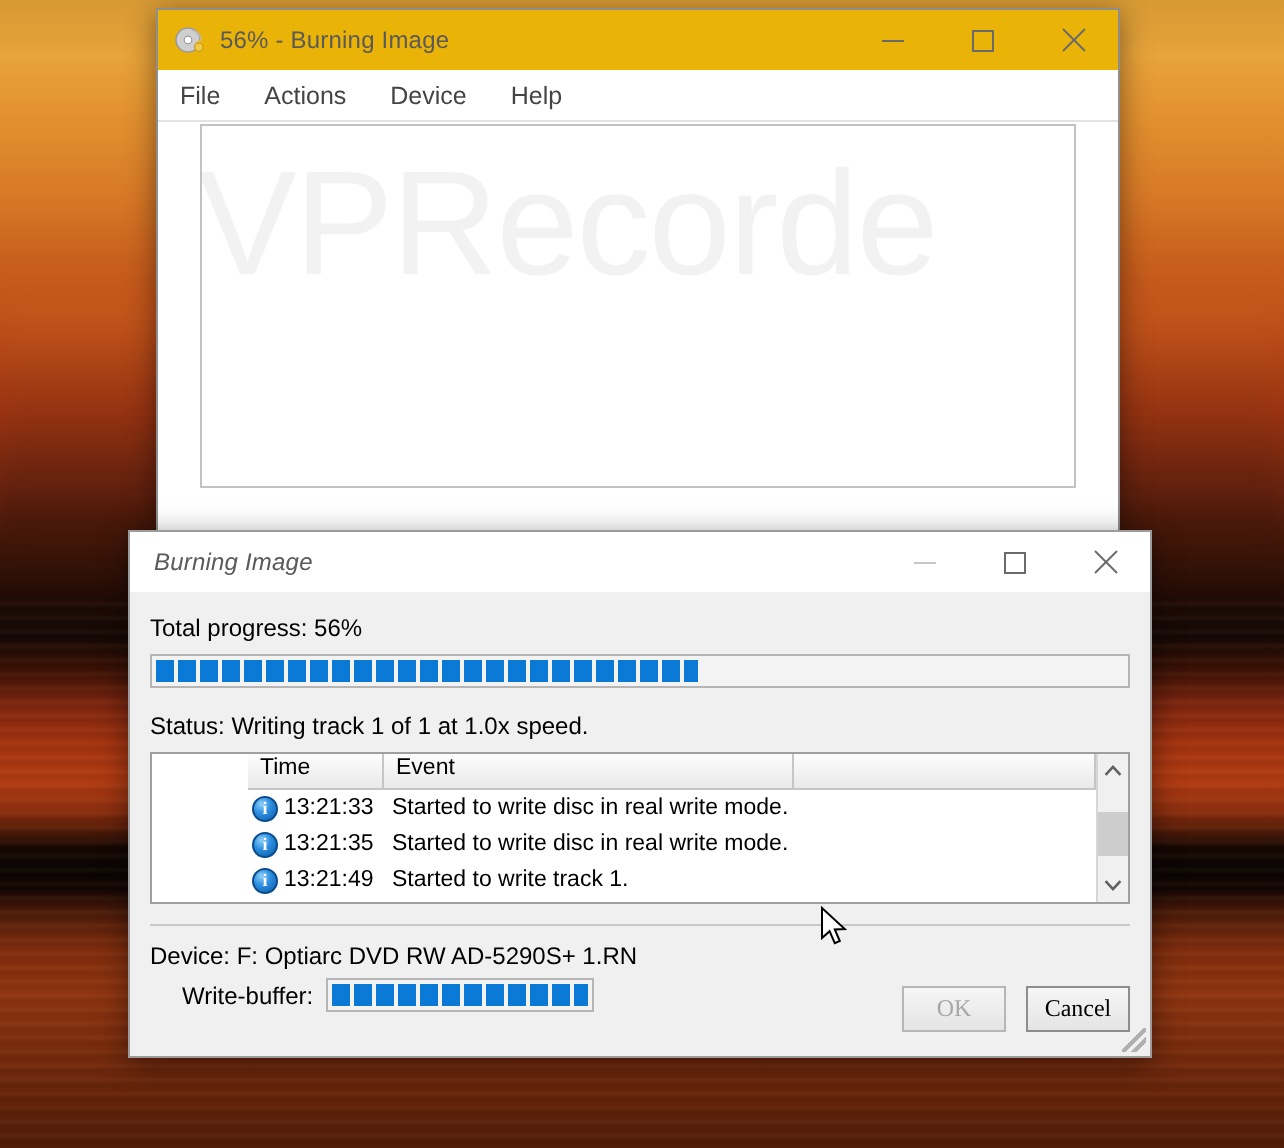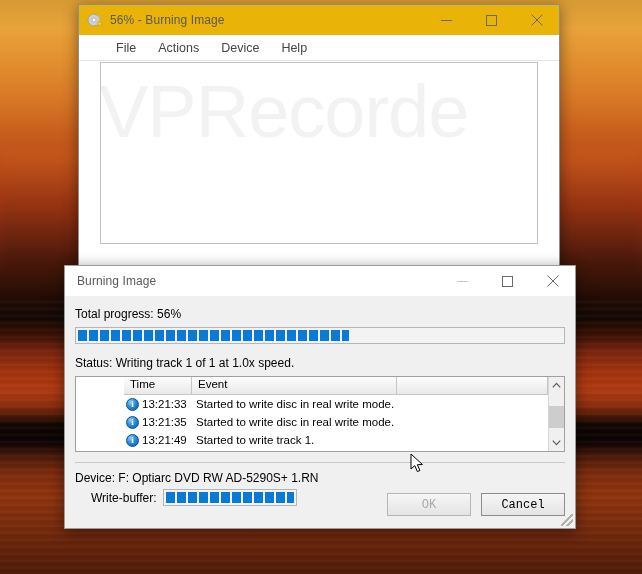--- a/index.html
+++ b/index.html
@@ -105,21 +105,21 @@
   #main-window {
     left: 78px; top: 4px;
     width: 482px; height: 263px;
     border: 1px solid #8e8e8e;
   }
   #menubar {
     height: 26px;
     background: #ffffff;
     display: flex;
     align-items: center;
-    padding-left: 26px;
+    padding-left: 0;
     border-bottom: 1px solid #e4e4e4;
   }
   .menu-item {
     font-size: 12.5px;
     color: #444;
     padding: 3px 11px;
     white-space: nowrap;
   }
   #main-client {
     position: absolute;
@@ -286,27 +286,27 @@
   #write-buffer-label { margin-right: 6px; }
   #write-buffer-outer { width: 134px; }
 
   #dlg-buttons {
     position: absolute;
     right: 10px; bottom: 12px;
     display: flex;
     gap: 10px;
   }
   .dlg-btn {
-    width: 84px; height: 23px;
+    width: 52px; height: 23px;
     font-size: 12px;
     background: linear-gradient(to bottom, #f6f6f6, #e4e4e4);
     border: 1px solid #8d8d8d;
     color: #000;
     display: flex; align-items: center; justify-content: center;
-    font-family: Liberation Mono, monospace;
+    font-family: Liberation Serif, serif;
   }
   .dlg-btn.disabled { color: #a8a8a8; border-color: #b6b6b6; }
 
   
   #resize-grip {
     position: absolute; right: 2px; bottom: 2px;
     width: 12px; height: 12px;
     background:
       linear-gradient(135deg, transparent 0 45%, #b0b0b0 45% 58%, transparent 58%),
       linear-gradient(135deg, transparent 0 68%, #b0b0b0 68% 81%, transparent 81%);
@@ -364,21 +364,21 @@
 
   <div id="main-client">
     <div id="watermark">VPRecorde</div>
 
   </div>
 </div>
 
 <div class="win" id="dialog">
 
   <div class="titlebar">
-    <div class="title-text" style="margin-left:12px;">Burning Image</div>
+    <div class="title-text" style="margin-left:12px;font-style:italic;">Burning Image</div>
     <div class="caption-buttons">
       <div class="cap-btn disabled">
         <svg width="11" height="11" viewBox="0 0 11 11">
             <line x1="0" y1="5.5" x2="11" y2="5.5" stroke="currentColor" stroke-width="1"></line>
           </svg>
       </div>
       <div class="cap-btn">
         <svg width="11" height="11" viewBox="0 0 11 11">
             <rect x="0.5" y="0.5" width="10" height="10" fill="none" stroke="currentColor" stroke-width="1"></rect>
           </svg>

